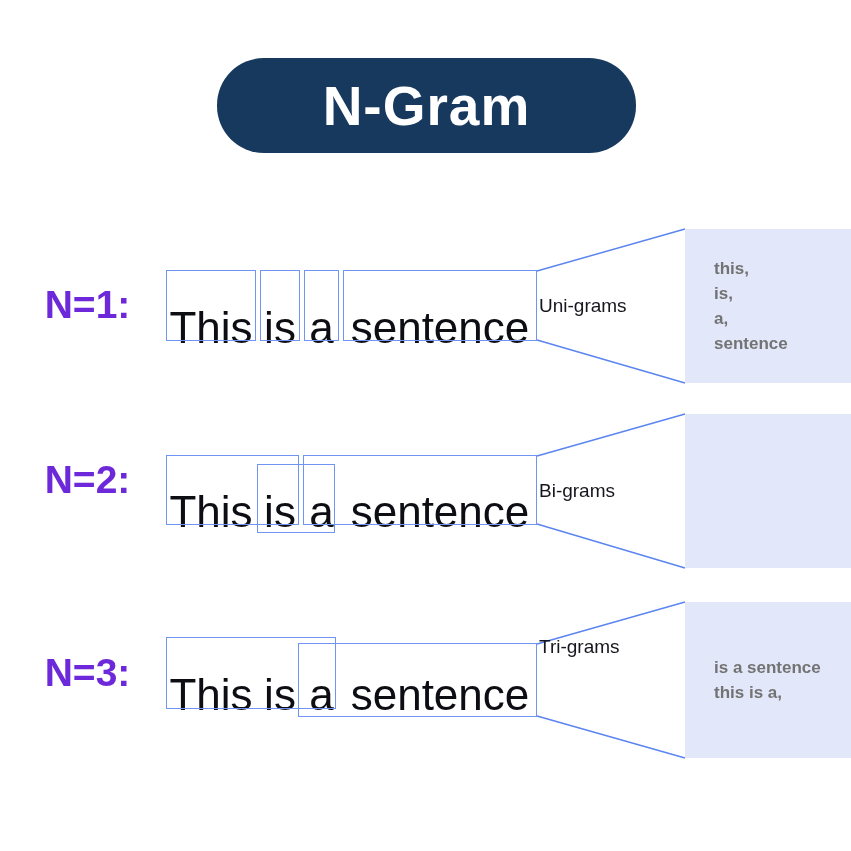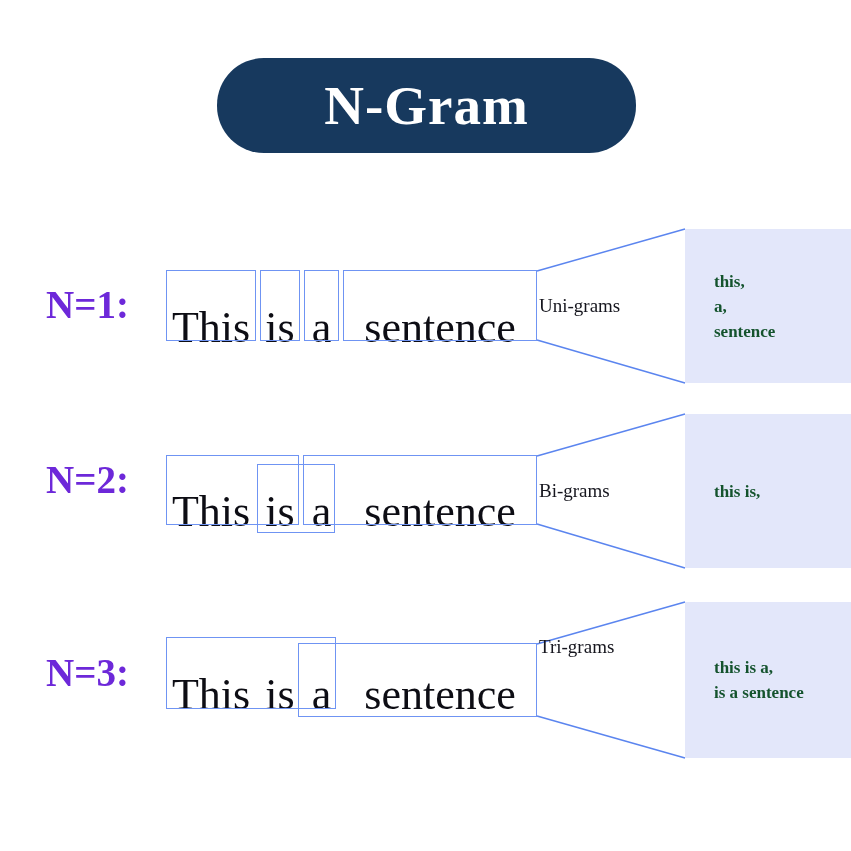--- a/index.html
+++ b/index.html
@@ -1,20 +1,20 @@
 <!DOCTYPE html>
 <html><head>
 <meta charset="utf-8">
 <style>
   html,body{margin:0;padding:0;background:#ffffff;}
   .canvas{
     position:relative;
     width:851px;height:851px;
     background:#ffffff;
-    font-family:Liberation Serif, serif;
+    font-family:Liberation Sans, sans-serif;
     overflow:hidden;
   }
   
   .title-pill{
     position:absolute;left:217px;top:58px;width:419px;height:95px;
     background:#17395e;border-radius:47px;
     display:flex;align-items:center;justify-content:center;
   }
   .title-pill .title-text{
     color:#ffffff;font-size:55px;font-weight:700;letter-spacing:1px;
@@ -65,21 +65,21 @@
   
   .panel{
     position:absolute;left:685px;width:166px;background:#e3e7fa;
     box-sizing:border-box;padding-left:29px;
     display:flex;flex-direction:column;justify-content:center;
   }
   .p1{top:229px;height:154px;}
   .p2{top:414px;height:154px;}
   .p3{top:602px;height:156px;}
   .output-line{
-    color:#14532d;font-size:17px;font-weight:600;line-height:25px;
+    color:#737373;font-size:17px;font-weight:600;line-height:25px;
     white-space:nowrap;
   }
 </style>
 </head>
 <body>
 
 <div class="canvas">
 
   <div class="title-pill">
     <span class="title-text">N-Gram</span>
@@ -106,56 +106,56 @@
 
     <div class="gbox b1a"></div>
     <div class="gbox b1b"></div>
     <div class="gbox b1c"></div>
     <div class="gbox b1d"></div>
 
     <div class="gram-label g1">Uni-grams</div>
 
     <div class="panel p1">
       <div class="output-line">this,</div>
+      <div class="output-line">is,</div>
       <div class="output-line">a,</div>
       <div class="output-line">sentence</div>
     </div>
   </div>
 
   <div class="row r2">
     <div class="n-label n2">N=2:</div>
 
     <span class="word w-this">This</span>
     <span class="word w-is">is</span>
     <span class="word w-a">a</span>
     <span class="word w-sentence">sentence</span>
 
     <div class="gbox b2a"></div>
     <div class="gbox b2b"></div>
     <div class="gbox b2c"></div>
 
     <div class="gram-label g2">Bi-grams</div>
 
     <div class="panel p2">
-      <div class="output-line">this is,</div>
     </div>
   </div>
 
   <div class="row r3">
     <div class="n-label n3">N=3:</div>
 
     <span class="word w-this">This</span>
     <span class="word w-is">is</span>
     <span class="word w-a">a</span>
     <span class="word w-sentence">sentence</span>
 
     <div class="gbox b3a"></div>
     <div class="gbox b3b"></div>
 
     <div class="gram-label g3">Tri-grams</div>
 
     <div class="panel p3">
+      <div class="output-line">is a sentence</div>
       <div class="output-line">this is a,</div>
-      <div class="output-line">is a sentence</div>
     </div>
   </div>
 
 </div>
 
 </body></html>

